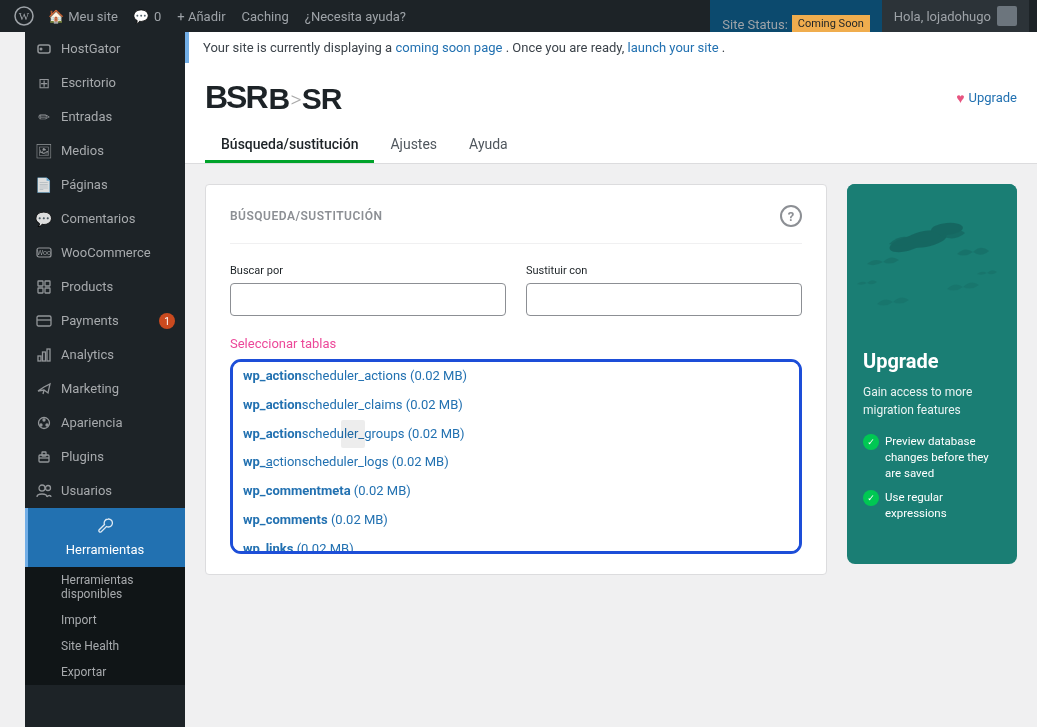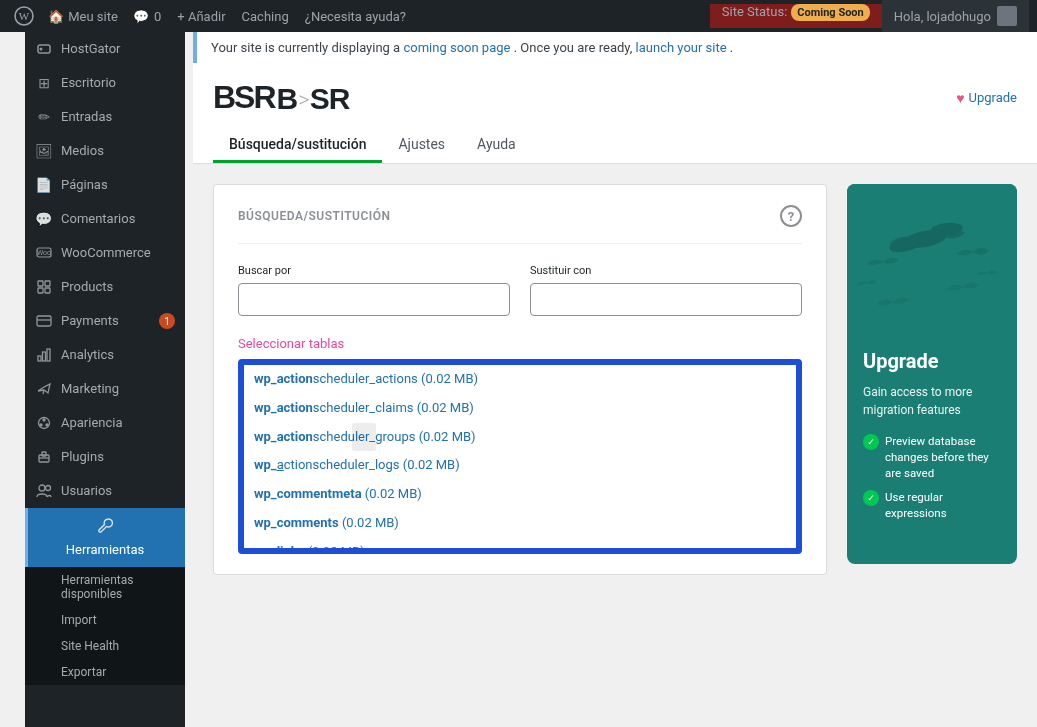--- a/index.html
+++ b/index.html
@@ -31,36 +31,36 @@
       display: flex; align-items: center; gap: 4px;
       font-size: 13px;
       cursor: pointer;
       white-space: nowrap;
     }
     .adminbar-right {
       margin-left: auto;
       display: flex; align-items: center; gap: 0;
     }
     .site-status-btn {
-      background: #7f1d1d;
+      background: #0c4a6e;
       border: none;
       color: #9ea3a8;
       padding: 0 12px;
-      height: 24px;
-      display: flex; align-items: flex-start; gap: 4px;
+      height: 32px;
+      display: flex; align-items: flex-end; gap: 4px;
       cursor: pointer;
       font-size: 13px;
     }
     .site-status-btn .status-tag {
       background: #f0ad4e;
       color: #1d2327;
       padding: 2px 6px;
-      border-radius: 8px;
+      border-radius: 0;
       font-size: 11px;
-      font-weight: 700;
+      font-weight: 400;
     }
     .adminbar-user {
       background: #2c3338;
       color: #9ea3a8;
       padding: 0 12px;
       height: 32px;
       display: flex; align-items: center; gap: 6px;
       cursor: pointer;
       font-size: 13px;
     }
@@ -130,21 +130,20 @@
       background: #101517;
     }
 
     
     #content-wrap {
       flex: 1;
       display: flex;
       flex-direction: column;
       overflow: hidden;
       background: #f0f0f1;
-      padding-left: 8px;
     }
 
     
     .notice-bar {
       background: #fff;
       border-left: 4px solid #72aee6;
       padding: 8px 14px;
       font-size: 13px;
       color: #3c434a;
       flex-shrink: 0;
@@ -281,22 +280,22 @@
     }
 
     .tables-section-label {
       font-size: 13px;
       color: #ec4899;
       margin-bottom: 8px;
       display: block;
     }
 
     .tables-list {
-      border: 6px solid #1d4ed8;
-      border-radius: 4px;
+      border: 3px solid #1d4ed8;
+      border-radius: 11px;
       height: 195px;
       overflow-y: scroll;
       background: #fff;
       position: relative;
     }
     .tables-list::-webkit-scrollbar { width: 10px; }
     .tables-list::-webkit-scrollbar-track { background: #f0f0f1; }
     .tables-list::-webkit-scrollbar-thumb { background: #c3c4c7; border-radius: 4px; border: 2px solid #f0f0f1; }
 
     .table-item {

